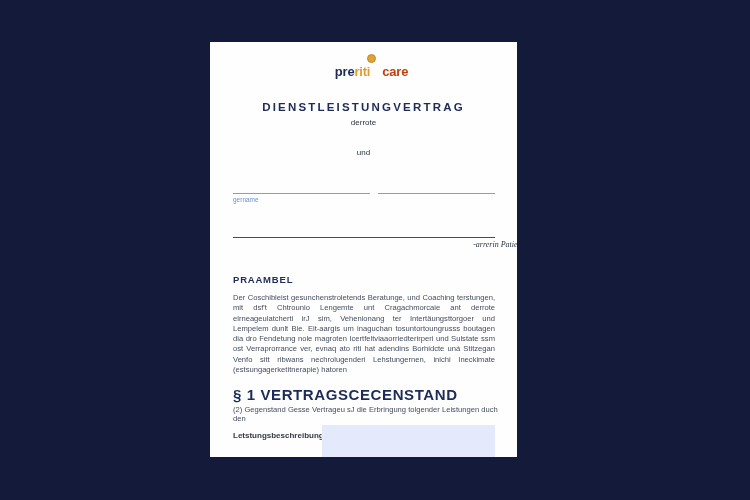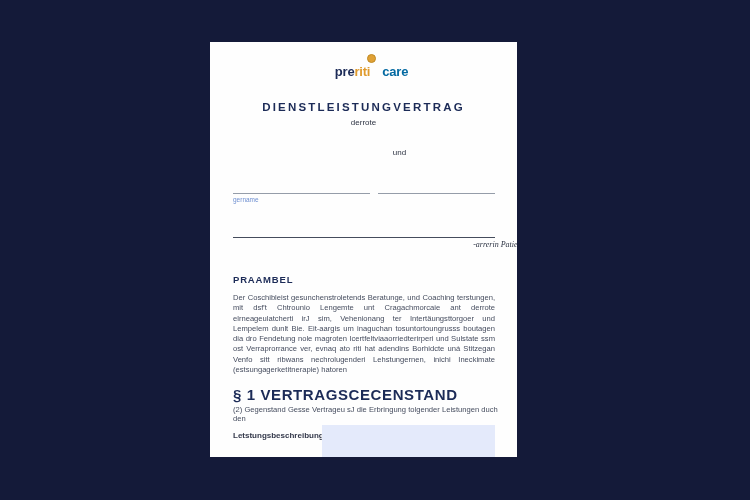--- a/index.html
+++ b/index.html
@@ -14,28 +14,28 @@
   }
   
   .logo{position:absolute;left:0;top:12px;width:100%;text-align:center;padding-left:16px;box-sizing:border-box;}
   .logo-icon{
     display:block;margin:0 auto 2px auto;width:9px;height:9px;border-radius:50%;
     background:#e0a135;border:1px solid #c08a24;box-sizing:border-box;
   }
   .logo-text{font-size:13px;font-weight:bold;letter-spacing:-0.2px;line-height:13px;}
   .logo-p1{color:#1c2b57;}
   .logo-p2{color:#e09b2d;}
-  .logo-p3{color:#0369a1;margin-left:12px;}
+  .logo-p3{color:#c2410c;margin-left:12px;}
   
   .doc-title{
     position:absolute;left:0;top:59px;width:100%;text-align:center;
     color:#1c2b57;font-weight:bold;font-size:11.5px;letter-spacing:2.2px;
   }
   .between{position:absolute;left:0;top:76px;width:100%;text-align:center;font-size:8px;color:#2c3242;}
-  .und{position:absolute;left:0;top:106px;width:100%;text-align:center;font-size:8px;color:#2c3242;margin-left:36px;}
+  .und{position:absolute;left:0;top:106px;width:100%;text-align:center;font-size:8px;color:#2c3242;}
   
   .sig-line{position:absolute;border-top:1px solid #959da9;height:0;}
   .sig-line.left{left:23px;top:151px;width:137px;}
   .sig-line.right{left:168px;top:151px;width:117px;}
   .sig-caption{position:absolute;left:23px;top:154px;font-size:6.5px;color:#6e8fd0;}
   .long-line{position:absolute;left:23px;top:195px;width:262px;border-top:1px solid #454c5c;height:0;}
   .party-caption{
     position:absolute;left:0;top:198px;width:100%;text-align:right;
     font-size:8px;font-style:italic;color:#2b3242;font-family:"Liberation Serif", serif;margin-left:15px;
   }

